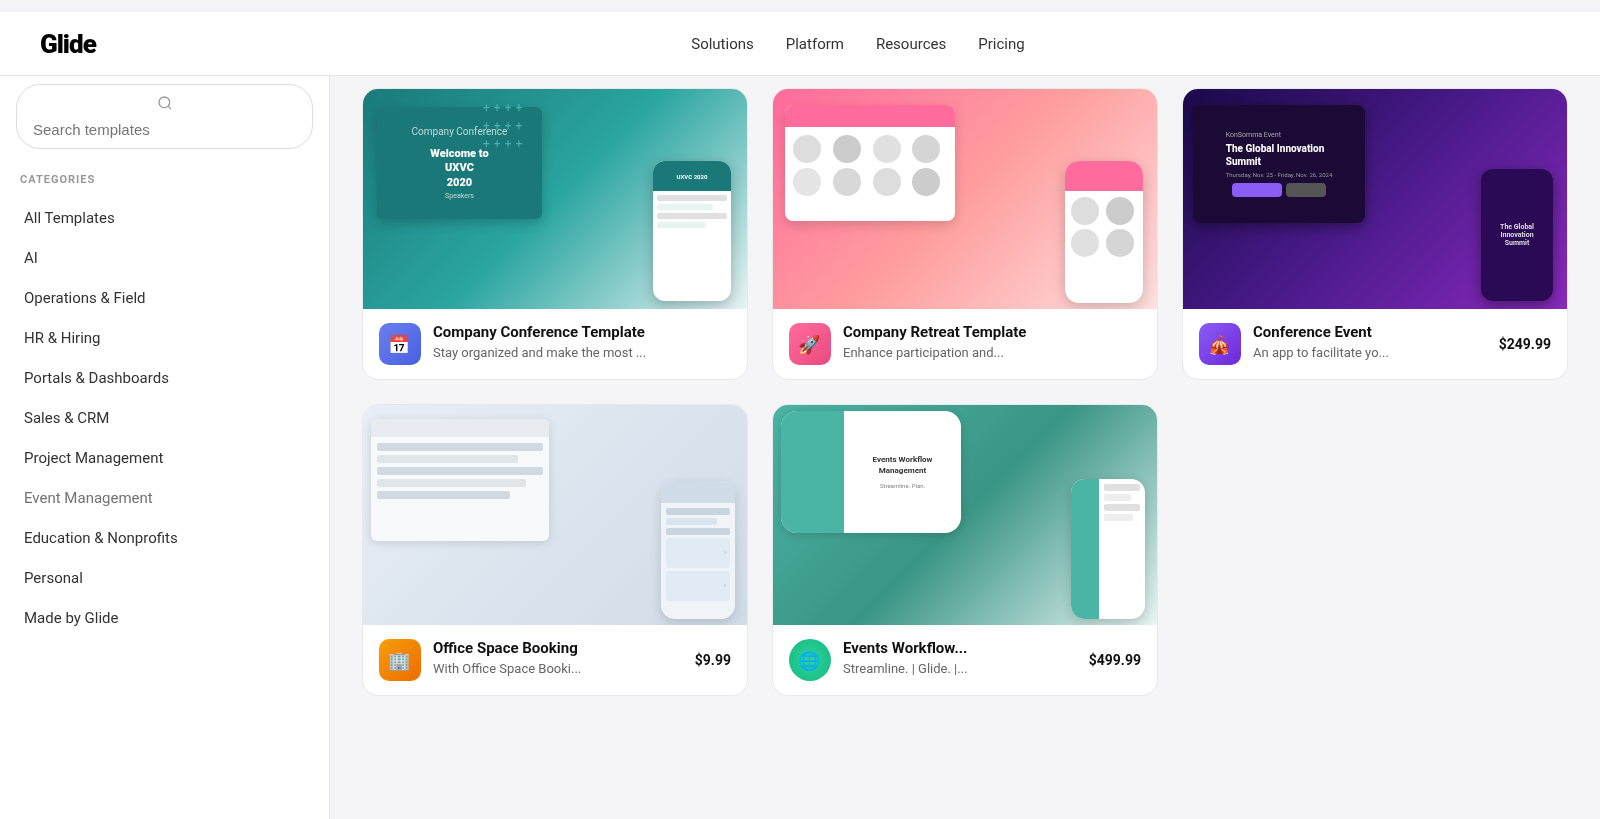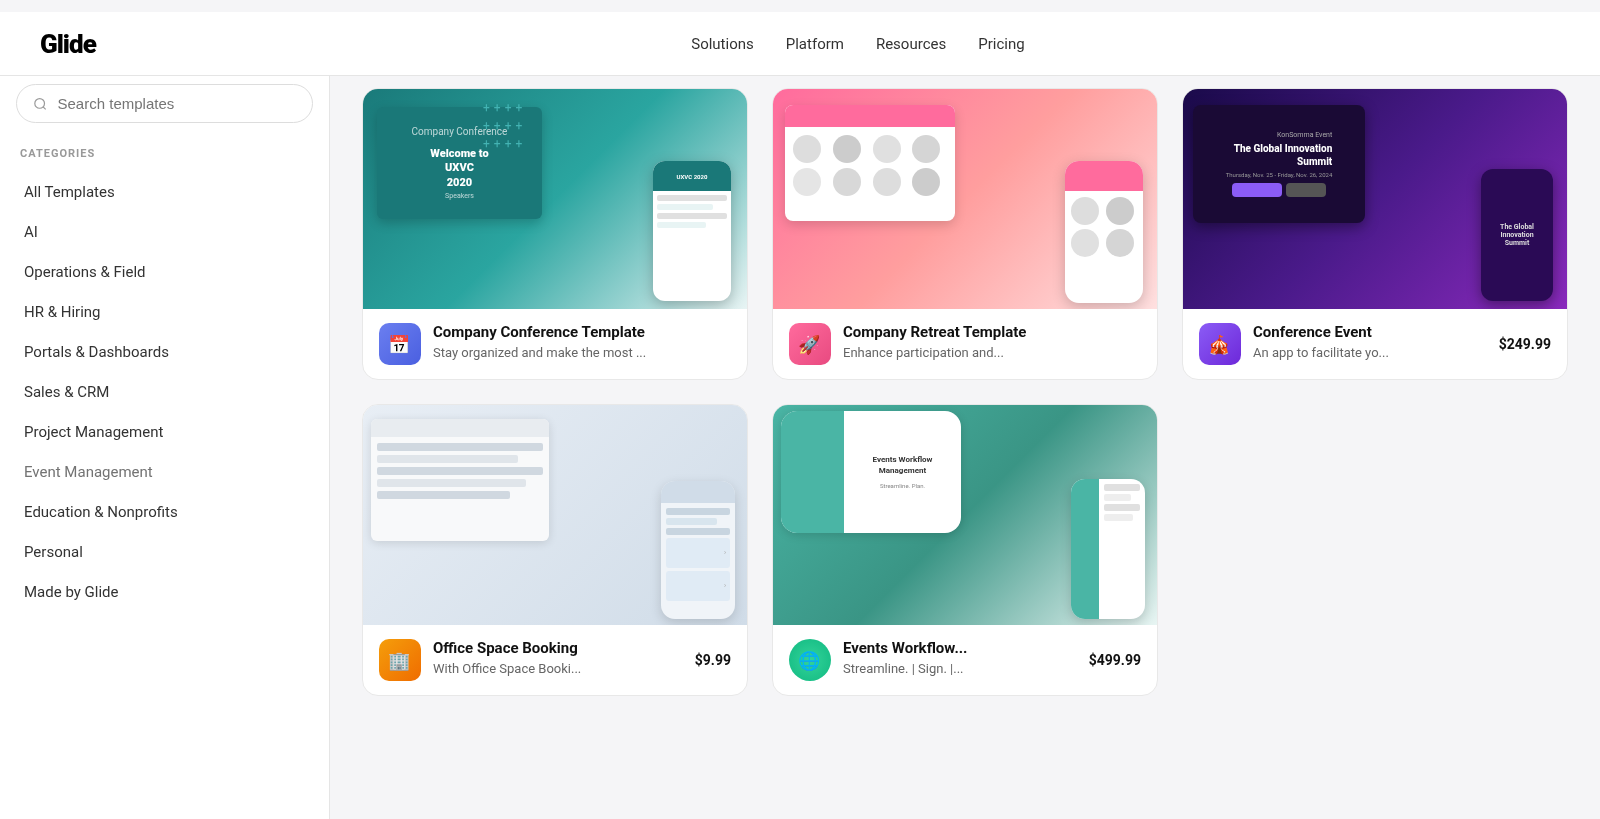--- a/index.html
+++ b/index.html
@@ -83,20 +83,21 @@
     }
     .sidebar-search {
       display: flex;
       align-items: center;
       gap: 10px;
       border: 1px solid #ddd;
       border-radius: 24px;
       padding: 10px 16px;
       margin-bottom: 24px;
       background: #fff;
+      flex-direction: column;
     }
     .sidebar-search input {
       border: none;
       outline: none;
       font-size: 15px;
       color: #555;
       width: 100%;
       background: transparent;
     }
     .categories-label {
@@ -348,21 +349,21 @@
             <div class="template-desc">Enhance participation and...</div>
           </div>
         </div>
       </div>
 
       <div class="template-card">
         <div class="template-preview preview-conference">
           <div class="mockup-container">
 
             <div style="position:absolute;left:10px;top:16px;width:172px;height:118px;background:#1a0a35;border-radius:8px;box-shadow:0 4px 14px rgba(0,0,0,0.4);overflow:hidden;display:flex;align-items:center;justify-content:center;">
-              <div style="text-align:right;padding:8px;">
+              <div style="text-align:left;padding:8px;">
                 <div style="font-size:7px;color:#aaa;margin-bottom:3px;">KonSomma Event</div>
                 <div style="font-size:10px;font-weight:800;color:#fff;line-height:1.3;">The Global Innovation<br>Summit</div>
                 <div style="font-size:6px;color:#999;margin-top:3px;">Thursday, Nov. 25 - Friday, Nov. 26, 2024</div>
                 <div style="display:flex;gap:4px;justify-content:center;margin-top:5px;">
                   <div style="background:#8b5cf6;height:14px;width:50px;border-radius:4px;"></div>
                   <div style="background:#555;height:14px;width:40px;border-radius:4px;"></div>
                 </div>
               </div>
             </div>
 
@@ -452,21 +453,21 @@
               </div>
             </div>
           </div>
         </div>
         <div class="template-info">
           <div class="template-icon icon-teal" style="background:radial-gradient(circle, #34d399, #10b981);display:flex;align-items:center;justify-content:center;border-radius:50%;">
             <span>🌐</span>
           </div>
           <div class="template-text">
             <div class="template-name">Events Workflow...</div>
-            <div class="template-desc">Streamline. | Sign. |...</div>
+            <div class="template-desc">Streamline. | Glide. |...</div>
           </div>
           <div class="template-price">$499.99</div>
         </div>
       </div>
 
     </div>
   </main>
 </div>
 
 </body></html>

